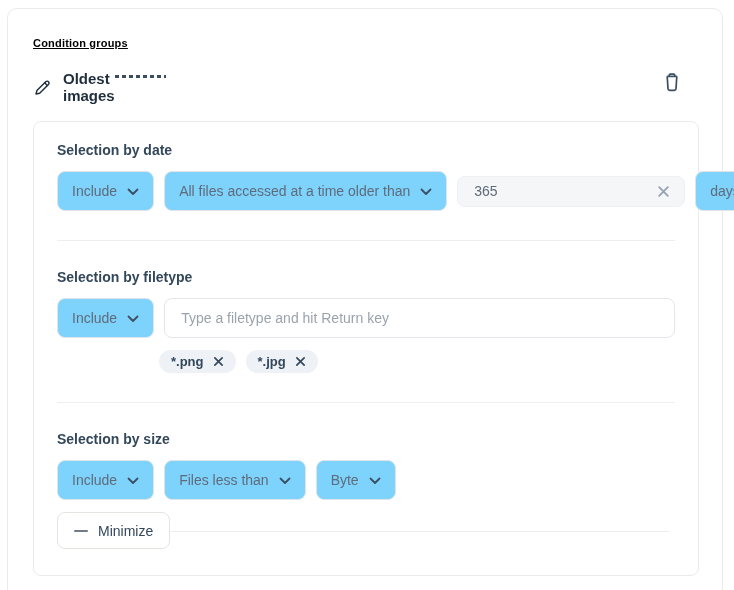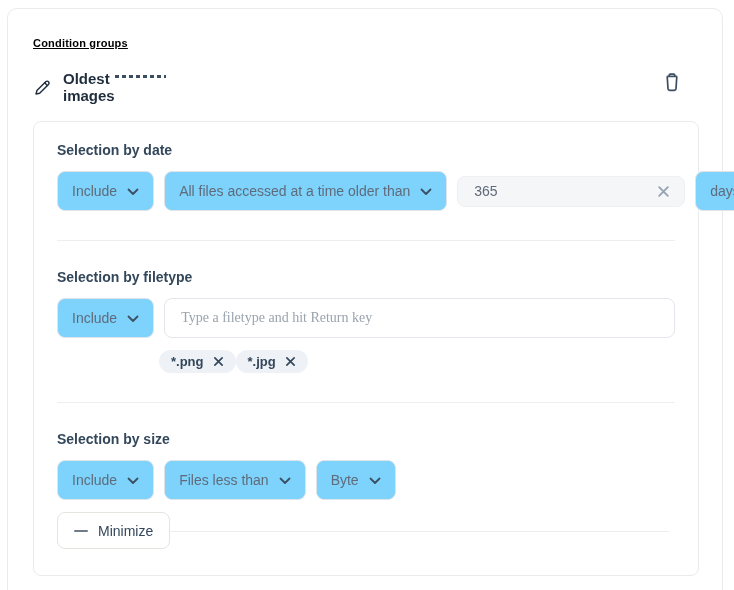--- a/index.html
+++ b/index.html
@@ -45,25 +45,25 @@
     font-size:14px; color:#5f6b7a; font-family:"Liberation Sans", sans-serif;
   }
   .clear-btn { background:none; border:none; cursor:pointer; display:inline-flex; padding:2px; }
 
   .text-input {
     flex:1 1 auto; height:40px; display:flex; align-items:center;
     background:#ffffff; border:1px solid #e3e6ea; border-radius:8px; padding:0 16px;
   }
   .text-input input {
     width:100%; border:none; background:transparent; outline:none;
-    font-size:14px; color:#7f1d1d; font-family:Liberation Serif, serif;
+    font-size:14px; color:#7f1d1d; font-family:Liberation Sans, sans-serif;
   }
   .text-input input::placeholder { color:#9aa3ad; opacity:1; }
 
-  .tags-row { margin-top:12px; margin-left:102px; display:flex; margin-bottom:10px; }
+  .tags-row { margin-top:12px; margin-left:102px; display:flex; gap:10px; margin-bottom:10px; }
   .tag {
     height:23px; display:inline-flex; align-items:center; gap:9px;
     background:#eef1f6; border-radius:12px; padding:0 12px;
     font-size:13px; font-weight:bold; color:#33475b;
   }
   .tag .tag-x { background:none; border:none; cursor:pointer; display:inline-flex; padding:0; }
 
   .divider { height:1px; background:#eceef1; margin:29px 0 28px 0; border:none; }
 
   .minimize-wrap { position:relative; margin-top:12px; height:37px;

